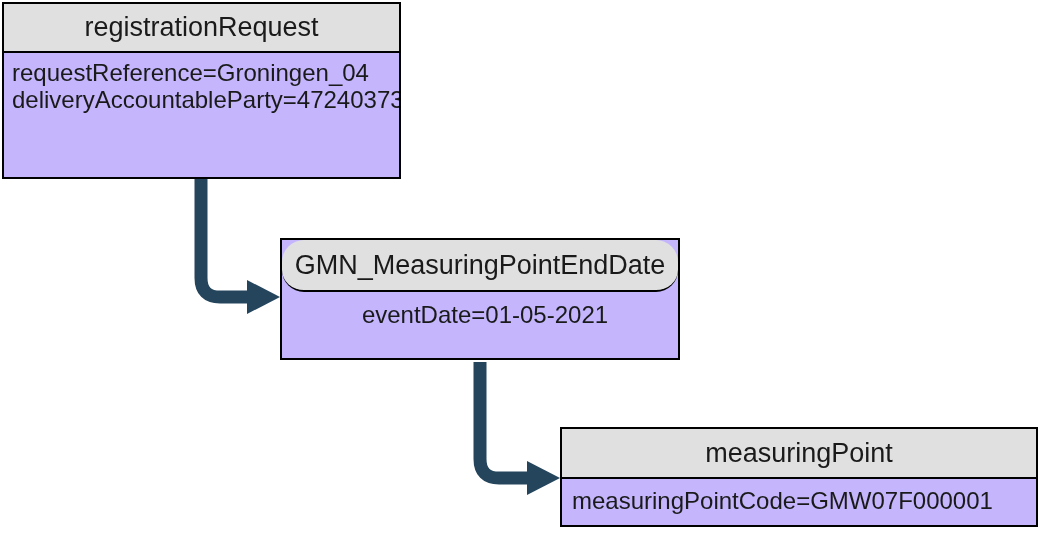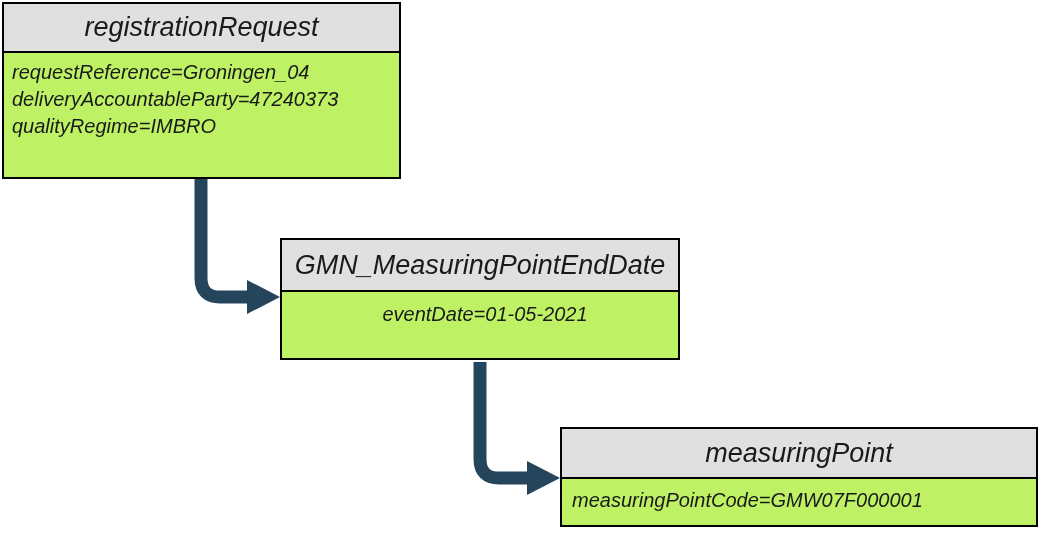--- a/index.html
+++ b/index.html
@@ -18,53 +18,52 @@
   .arrow-layer {
     position: absolute;
     left: 0;
     top: 0;
     pointer-events: none;
   }
   .node {
     position: absolute;
     box-sizing: border-box;
     border: 2px solid #000000;
-    background: #bef264;
-    font-style: italic;
+    background: #c4b5fd;
   }
   .node-header {
     box-sizing: border-box;
     border-bottom: 2px solid #000000;
     background: #e0e0e0;
     display: flex;
     align-items: center;
     justify-content: center;
     font-size: 27px;
     color: #1a1a1a;
     white-space: nowrap;
     overflow: hidden;
   }
   .node-body {
     box-sizing: border-box;
     overflow: hidden;
     white-space: nowrap;
     color: #1a1a1a;
   }
   .attr-line {
-    font-size: 20px;
+    font-size: 24px;
     line-height: 27px;
     white-space: nowrap;
   }
   
   .node-registration { left: 2px; top: 2px; width: 399px; height: 177px; }
   .node-registration .node-header { height: 49px; }
   .node-registration .node-body { padding: 6px 0 0 8px; height: 126px; }
   
   .node-enddate { left: 280px; top: 238px; width: 400px; height: 122px; }
-  .node-enddate .node-header { height: 52px; }
+  .node-enddate .node-header { height: 52px; border-radius: 22px; }
   .node-enddate .node-body { padding: 9px 0 0 10px; height: 66px; text-align: center; }
   
   .node-measuringpoint { left: 560px; top: 427px; width: 478px; height: 100px; }
   .node-measuringpoint .node-header { height: 50px; }
   .node-measuringpoint .node-body { padding: 8px 0 0 10px; height: 46px; }
 </style>
 </head>
 <body>
 
 <div class="canvas">
@@ -82,21 +81,20 @@
     </g>
   </svg>
 
   <div class="node node-registration">
     <div class="node-header">
       <span>registrationRequest</span>
     </div>
     <div class="node-body">
       <div class="attr-line">requestReference=Groningen_04</div>
       <div class="attr-line">deliveryAccountableParty=47240373</div>
-      <div class="attr-line">qualityRegime=IMBRO</div>
     </div>
   </div>
 
   <div class="node node-enddate">
     <div class="node-header">
       <span>GMN_MeasuringPointEndDate</span>
     </div>
     <div class="node-body">
       <div class="attr-line">eventDate=01-05-2021</div>
     </div>

